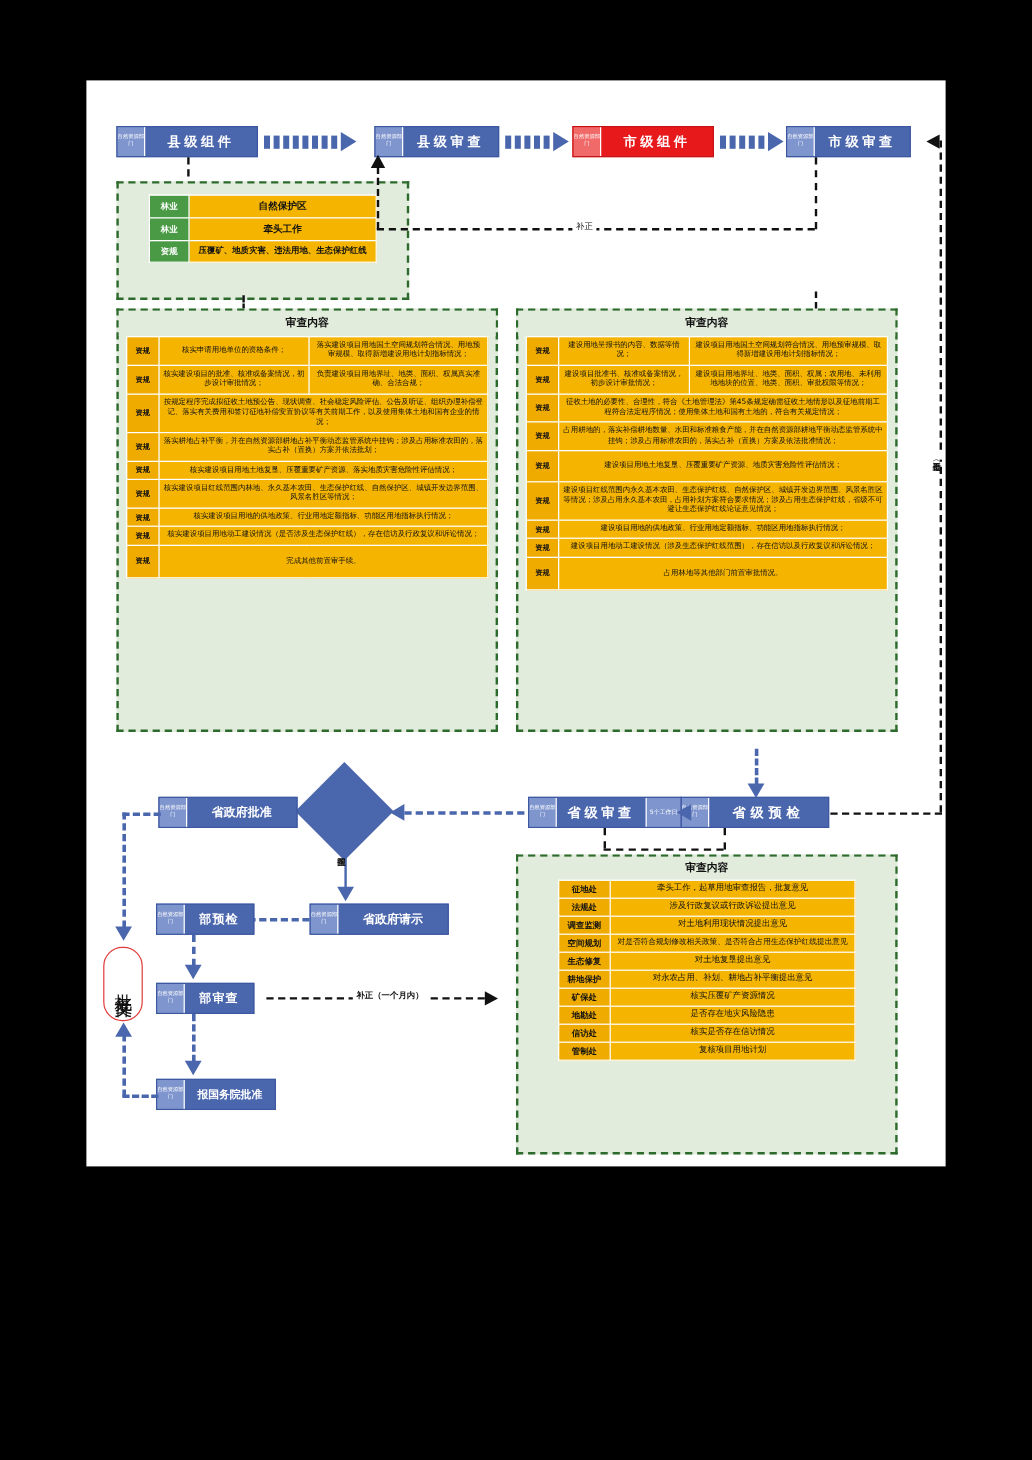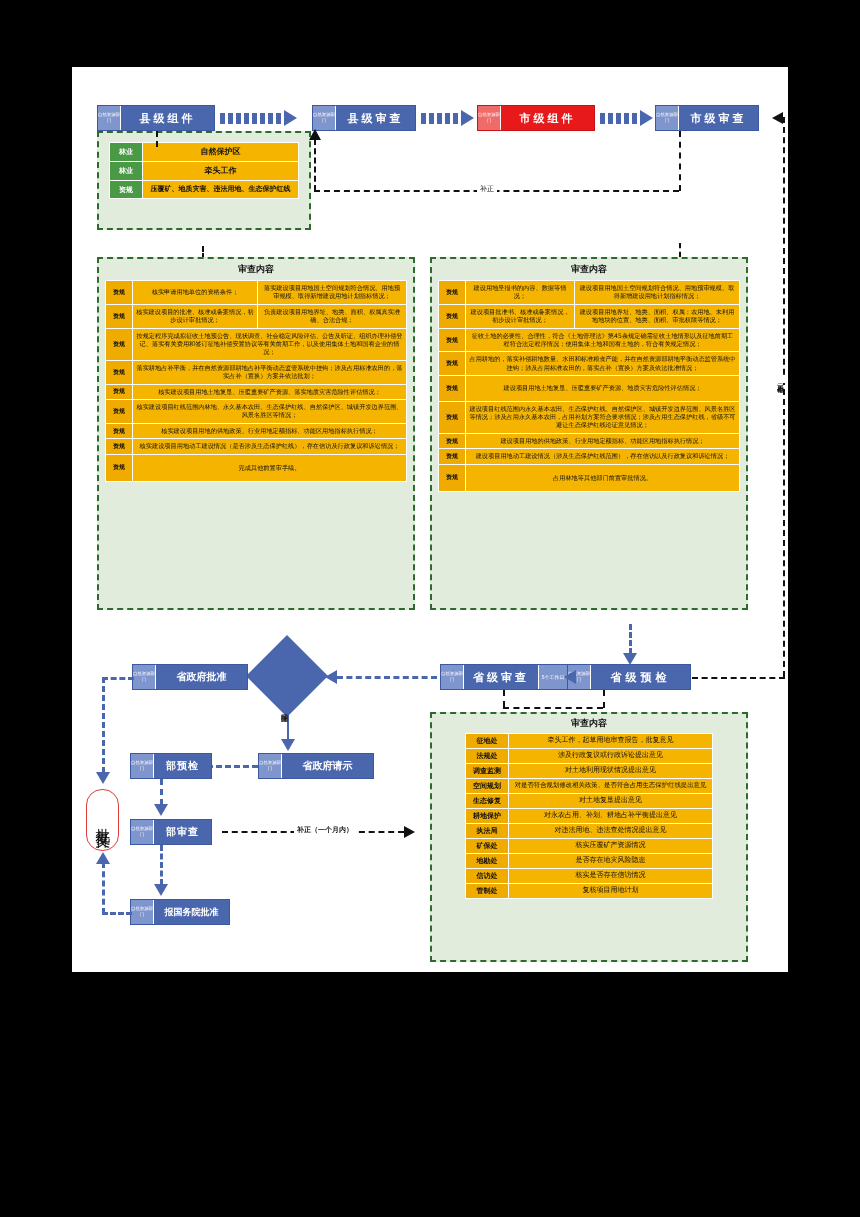--- a/index.html
+++ b/index.html
@@ -128,21 +128,21 @@
   </div>
 
   <div class="abs pbox" style="left:583px;top:38px;width:104px;">
     <div class="dept">自然资源部门</div>
     <div class="ttl">市级审查</div>
   </div>
 
   <div class="abs ah-left" style="left:700px;top:45px;"></div>
   <div class="abs dl-h" style="left:711px;top:50px;width:0px;"></div>
 
-  <div class="abs gbox" style="left:25px;top:64px;width:214px;height:99px;">
+  <div class="abs gbox" style="left:25px;top:84px;width:244px;height:99px;">
     <table class="tbl" style="width:190px;margin:9px auto 0 auto;">
       <tbody>
             <tr>
         <td class="ftag">林业</td>
         <td class="fcell">自然保护区</td>
       </tr>
       <tr>
         <td class="ftag">林业</td>
         <td class="fcell">牵头工作</td>
       </tr>
@@ -372,24 +372,20 @@
       </tr>
       <tr>
         <td class="dtag">生态修复</td>
         <td class="dcell">对土地复垦提出意见</td>
       </tr>
       <tr>
         <td class="dtag">耕地保护</td>
         <td class="dcell">对永农占用、补划、耕地占补平衡提出意见</td>
       </tr>
       <tr>
-        <td class="dtag">执法局</td>
-        <td class="dcell">对违法用地、违法查处情况提出意见</td>
-      </tr>
-      <tr>
         <td class="dtag">矿保处</td>
         <td class="dcell">核实压覆矿产资源情况</td>
       </tr>
       <tr>
         <td class="dtag">地勘处</td>
         <td class="dcell">是否存在地灾风险隐患</td>
       </tr>
       <tr>
         <td class="dtag">信访处</td>
         <td class="dcell">核实是否存在信访情况</td>

